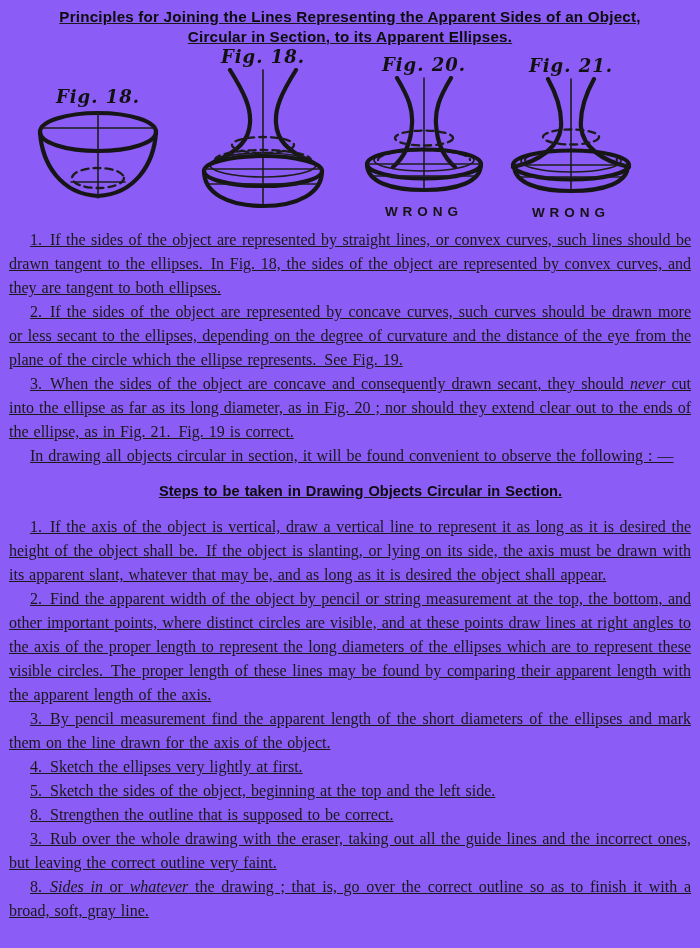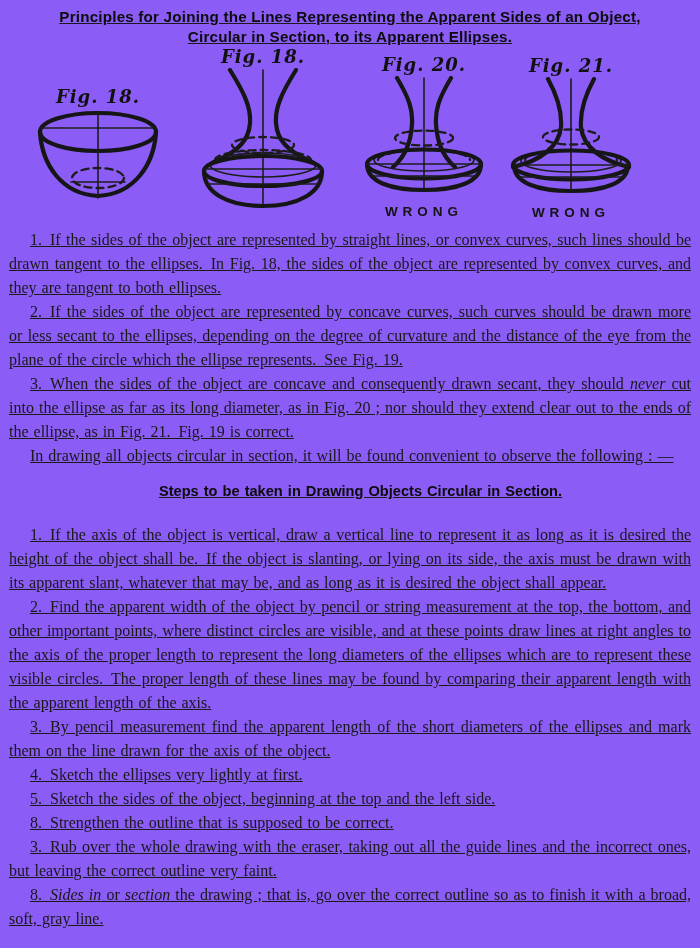--- a/index.html
+++ b/index.html
@@ -39,21 +39,21 @@
   #fig21 { left:496px; top:9px;  width:150px; }
   
   .text {
     padding:6px 9px 0 9px;
     font-size:16px; line-height:24px;
     text-align:justify; word-spacing:1px; color:#191919;
   }
   .text p { text-indent:21px; }
   .em { font-style:italic; }
   .steps-heading {
-    margin:11px 0 20px 0; text-align:center; text-indent:0;
+    margin:11px 0 12px 0; text-align:center; text-indent:0;
     font-family:"Liberation Sans", sans-serif;
     font-weight:700; font-size:14.6px; color:#0c0c0c;
   }
   
   .hv { fill:none; stroke:#161616; stroke-width:4.2; stroke-linecap:round; }
   .md { fill:none; stroke:#1c1c1c; stroke-width:2.3; stroke-linecap:round; }
   .th { fill:none; stroke:#1c1c1c; stroke-width:1.6; stroke-linecap:round; }
   .da { stroke-dasharray:7 5; }
 </style>
 </head>
@@ -139,16 +139,16 @@
 
     <p class="steps-heading">Steps to be taken in Drawing Objects Circular in Section.</p>
 
     <p><span>1. If the axis of the object is vertical, draw a vertical line to represent it as long as it is desired the height of the object shall be. If the object is slanting, or lying on its side, the axis must be drawn with its apparent slant, whatever that may be, and as long as it is desired the object shall appear.</span></p>
     <p><span>2. Find the apparent width of the object by pencil or string measurement at the top, the bottom, and other important points, where distinct circles are visible, and at these points draw lines at right angles to the axis of the proper length to represent the long diameters of the ellipses which are to represent these visible circles. The proper length of these lines may be found by comparing their apparent length with the apparent length of the axis.</span></p>
     <p><span>3. By pencil measurement find the apparent length of the short diameters of the ellipses and mark them on the line drawn for the axis of the object.</span></p>
     <p><span>4. Sketch the ellipses very lightly at first.</span></p>
     <p><span>5. Sketch the sides of the object, beginning at the top and the left side.</span></p>
     <p><span>8. Strengthen the outline that is supposed to be correct.</span></p>
     <p><span>3. Rub over the whole drawing with the eraser, taking out all the guide lines and the incorrect ones, but leaving the correct outline very faint.</span></p>
-    <p><span>8. </span><span class="em">Sides in</span><span> or </span><span class="em">section</span><span> the drawing ; that is, go over the correct outline so as to finish it with a broad, soft, gray line.</span></p>
+    <p><span>8. </span><span class="em">Sides in</span><span> or </span><span class="em">whatever</span><span> the drawing ; that is, go over the correct outline so as to finish it with a broad, soft, gray line.</span></p>
   </div>
 
 </div>
 
 </body></html>

